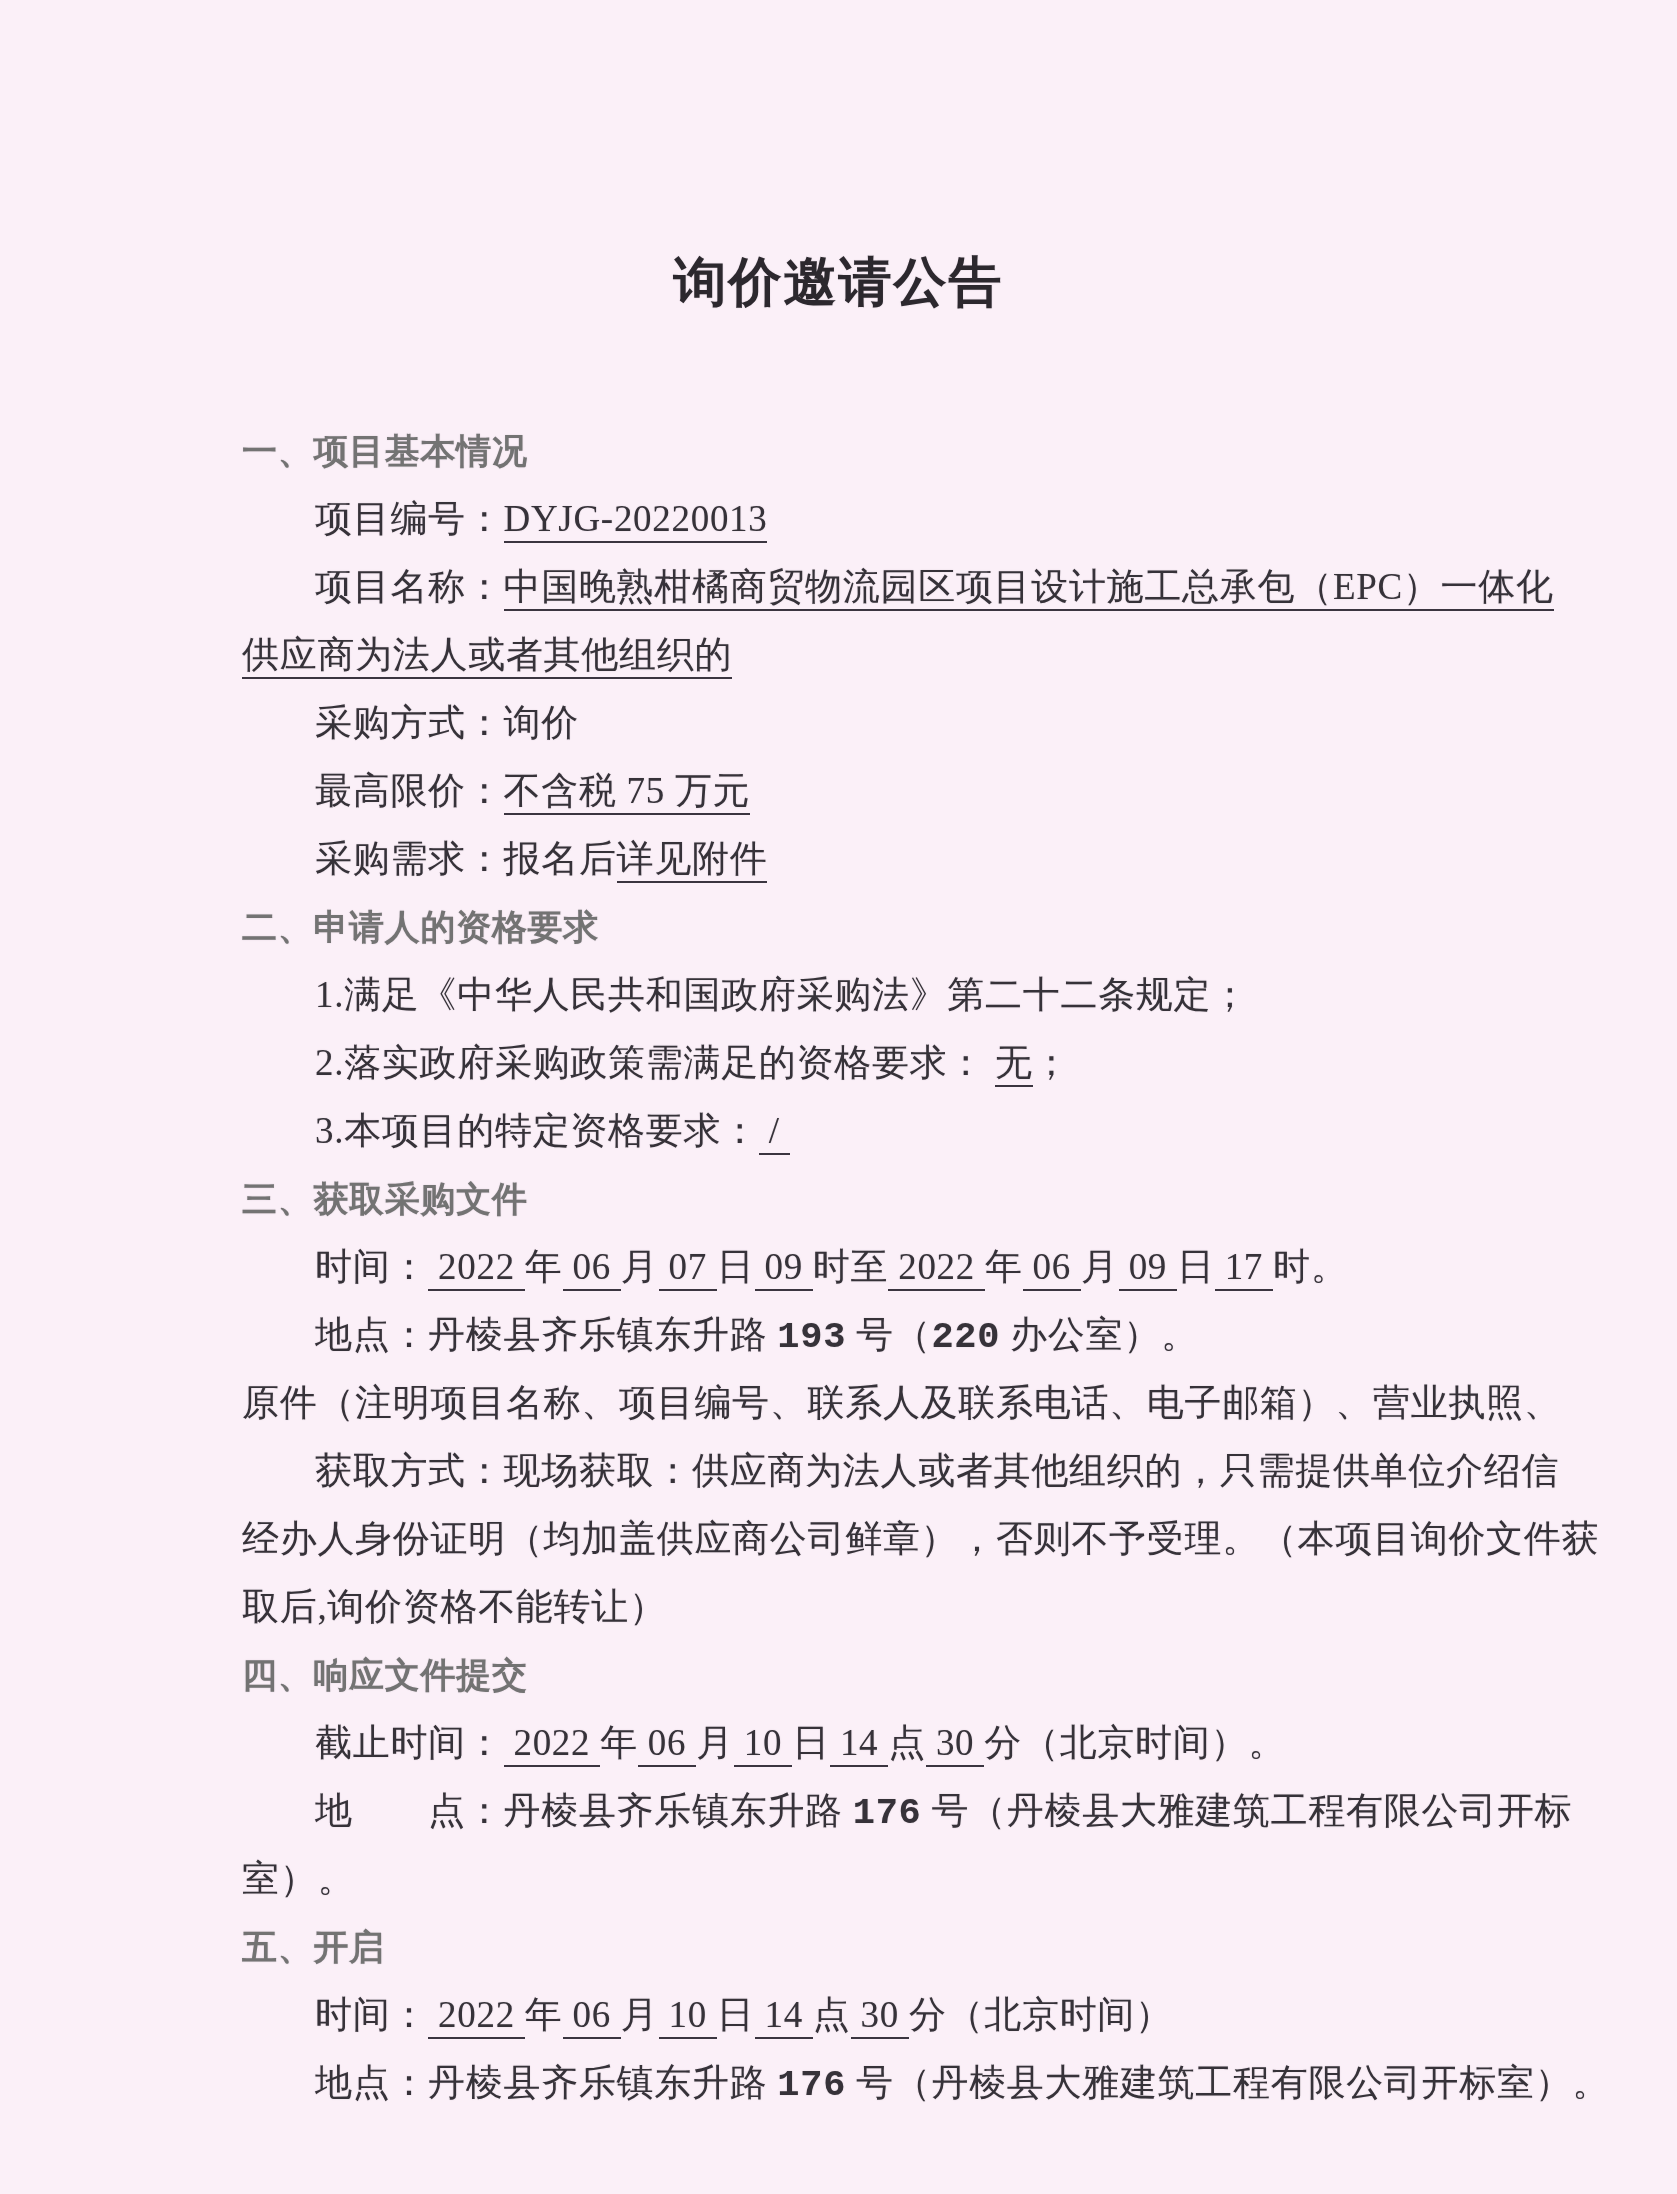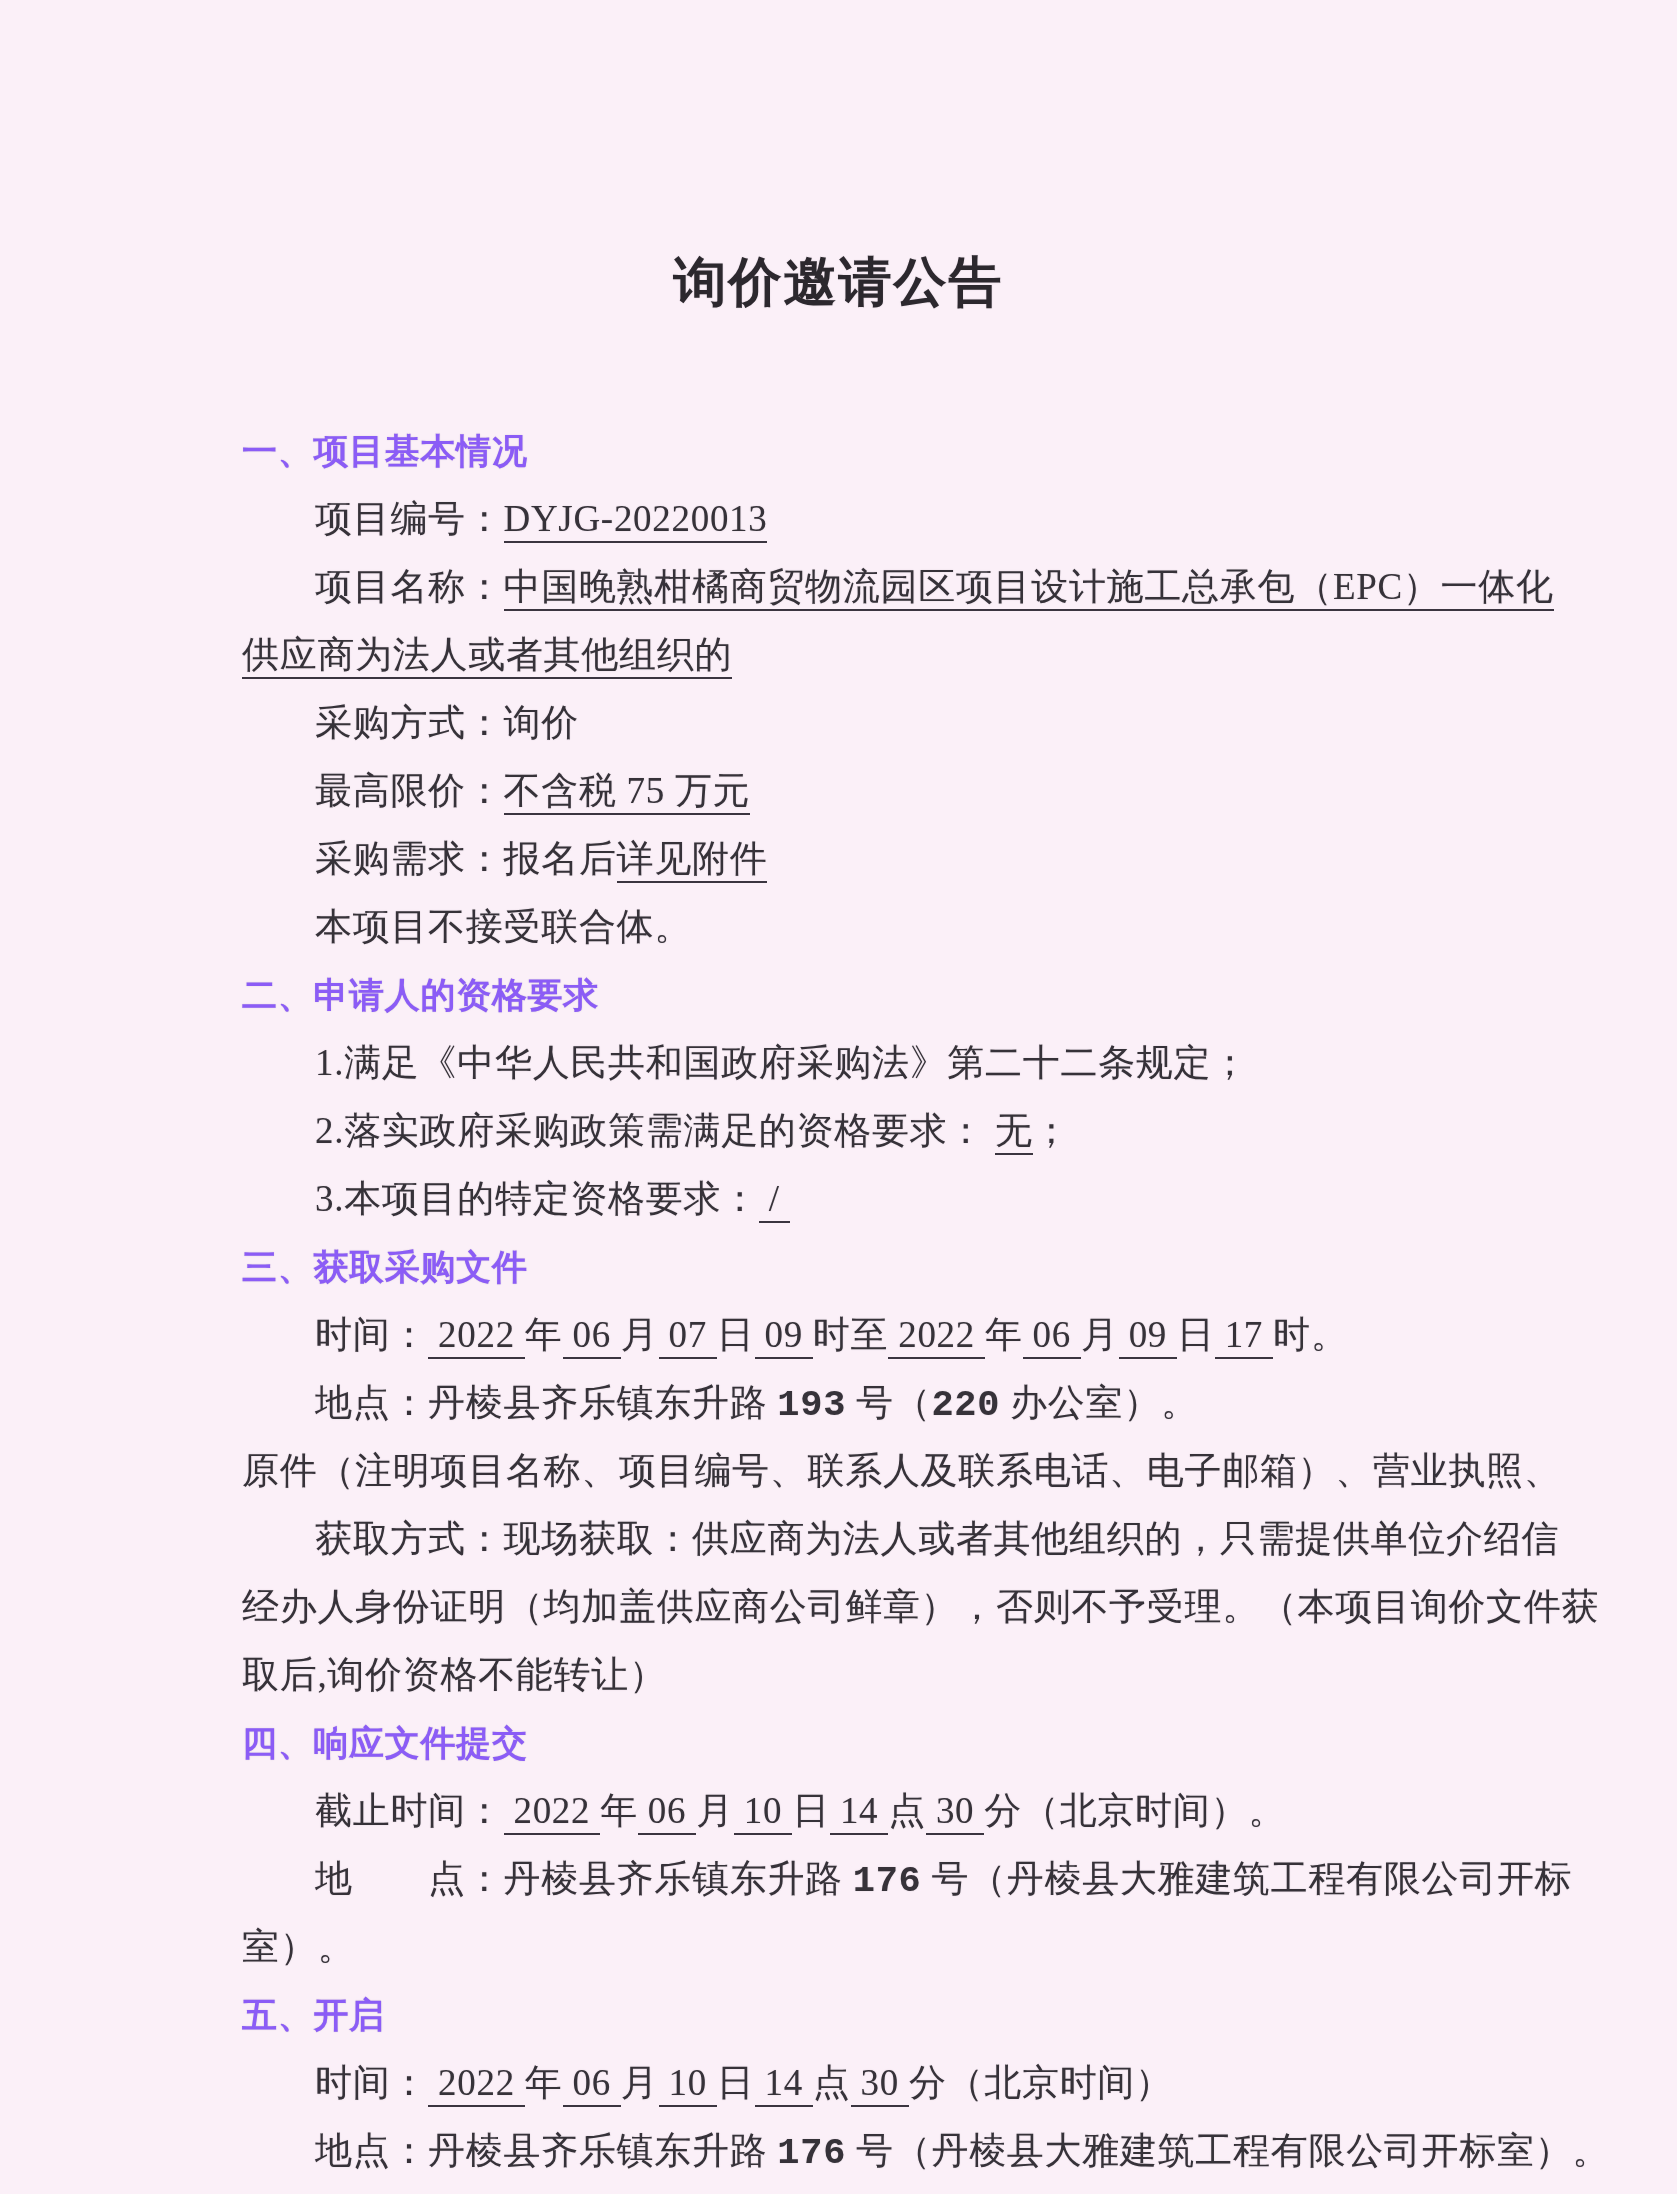--- a/index.html
+++ b/index.html
@@ -40,21 +40,21 @@
     height: 68px;
     line-height: 68px;
     font-size: 37px;
     letter-spacing: 0.7px;
     white-space: pre;
   }
   .line.heading {
     font-family: "Liberation Sans", "DejaVu Sans", sans-serif;
     font-weight: 700;
     font-size: 35px;
-    color: #8b5cf6;
+    color: #737373;
   }
   .line.para {
     padding-left: 73px;
   }
   .line.cont {
     padding-left: 0;
   }
   .u {
     border-bottom: 2.7px solid #3b3540;
     padding-bottom: 2px;
@@ -70,21 +70,20 @@
 <div class="page" style="background: rgb(251, 240, 248); color: rgb(54, 50, 57);">
   <h1 class="title">询价邀请公告</h1>
   <div class="doc-body" id="doc-body">
       <div class="line heading"><span class="plain">一、项目基本情况</span></div>
       <div class="line para"><span class="plain">项目编号：</span><span class="u">DYJG-20220013</span></div>
       <div class="line para"><span class="plain">项目名称：</span><span class="u">中国晚熟柑橘商贸物流园区项目设计施工总承包（EPC）一体化</span></div>
       <div class="line cont"><span class="u">供应商为法人或者其他组织的</span></div>
       <div class="line para"><span class="plain">采购方式：询价</span></div>
       <div class="line para"><span class="plain">最高限价：</span><span class="u">不含税 75 万元</span></div>
       <div class="line para"><span class="plain">采购需求：报名后</span><span class="u">详见附件</span></div>
-      <div class="line para"><span class="plain">本项目不接受联合体。</span></div>
       <div class="line heading"><span class="plain">二、申请人的资格要求</span></div>
       <div class="line para"><span class="plain">1.满足《中华人民共和国政府采购法》第二十二条规定；</span></div>
       <div class="line para"><span class="plain">2.落实政府采购政策需满足的资格要求： </span><span class="u">无</span><span class="plain">；</span></div>
       <div class="line para"><span class="plain">3.本项目的特定资格要求：</span><span class="u"> / </span></div>
       <div class="line heading"><span class="plain">三、获取采购文件</span></div>
       <div class="line para"><span class="plain">时间：</span><span class="u"> 2022 </span><span class="plain">年</span><span class="u"> 06 </span><span class="plain">月</span><span class="u"> 07 </span><span class="plain">日</span><span class="u"> 09 </span><span class="plain">时至</span><span class="u"> 2022 </span><span class="plain">年</span><span class="u"> 06 </span><span class="plain">月</span><span class="u"> 09 </span><span class="plain">日</span><span class="u"> 17 </span><span class="plain">时。</span></div>
       <div class="line para"><span class="plain">地点：丹棱县齐乐镇东升路 </span><span class="b">193</span><span class="plain"> 号（</span><span class="b">220</span><span class="plain"> 办公室）。</span></div>
       <div class="line cont"><span class="plain">原件（注明项目名称、项目编号、联系人及联系电话、电子邮箱）、营业执照、</span></div>
       <div class="line para"><span class="plain">获取方式：现场获取：供应商为法人或者其他组织的，只需提供单位介绍信</span></div>
       <div class="line cont"><span class="plain">经办人身份证明（均加盖供应商公司鲜章），否则不予受理。（本项目询价文件获</span></div>

